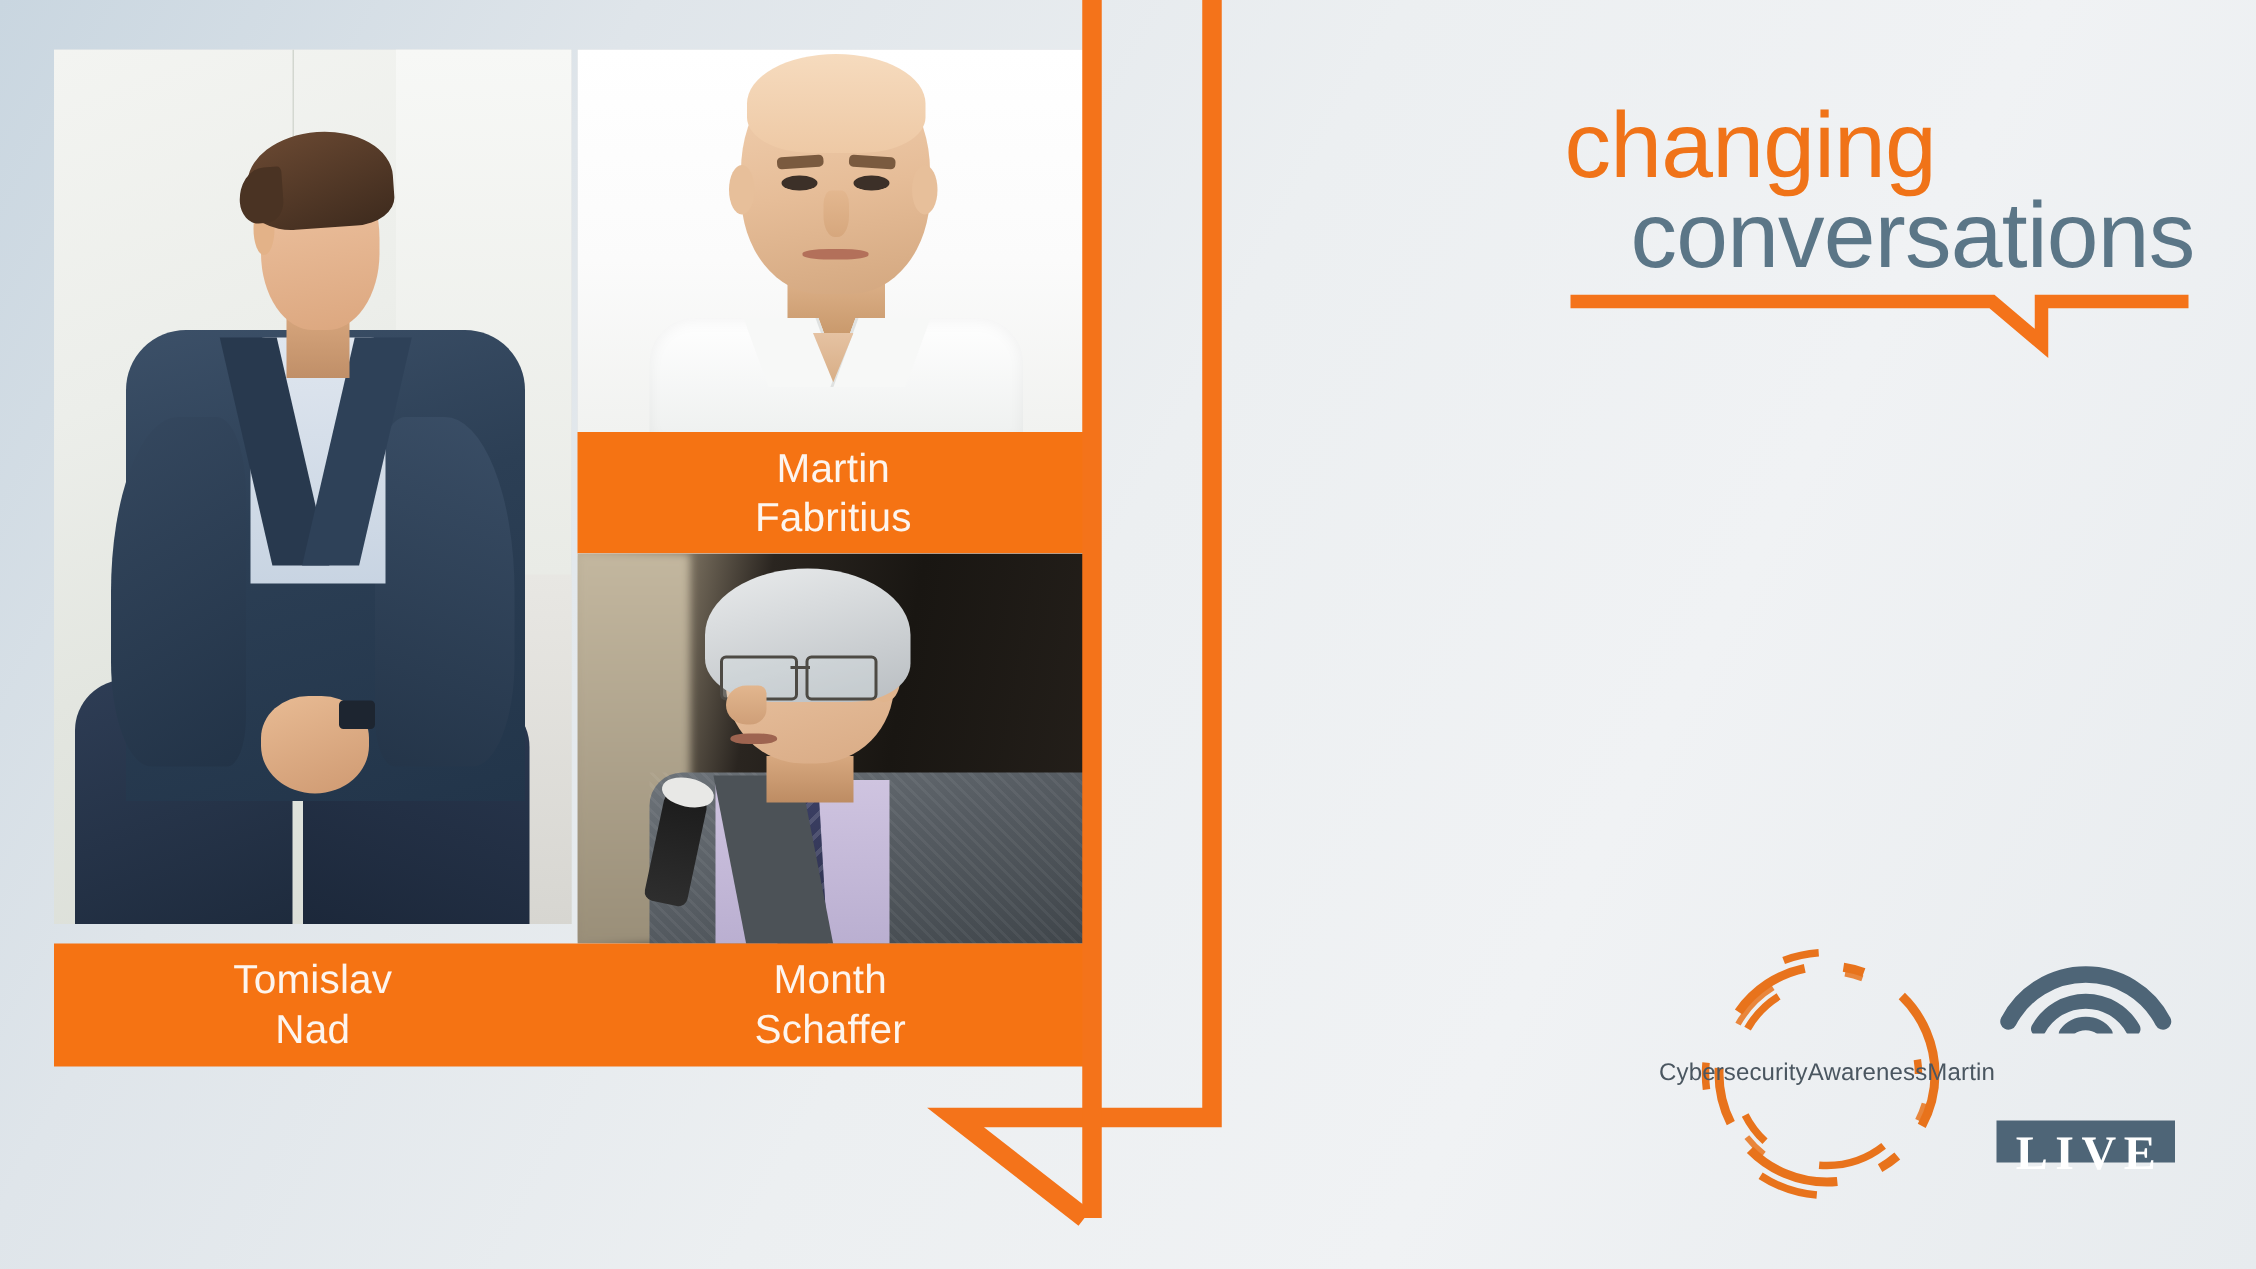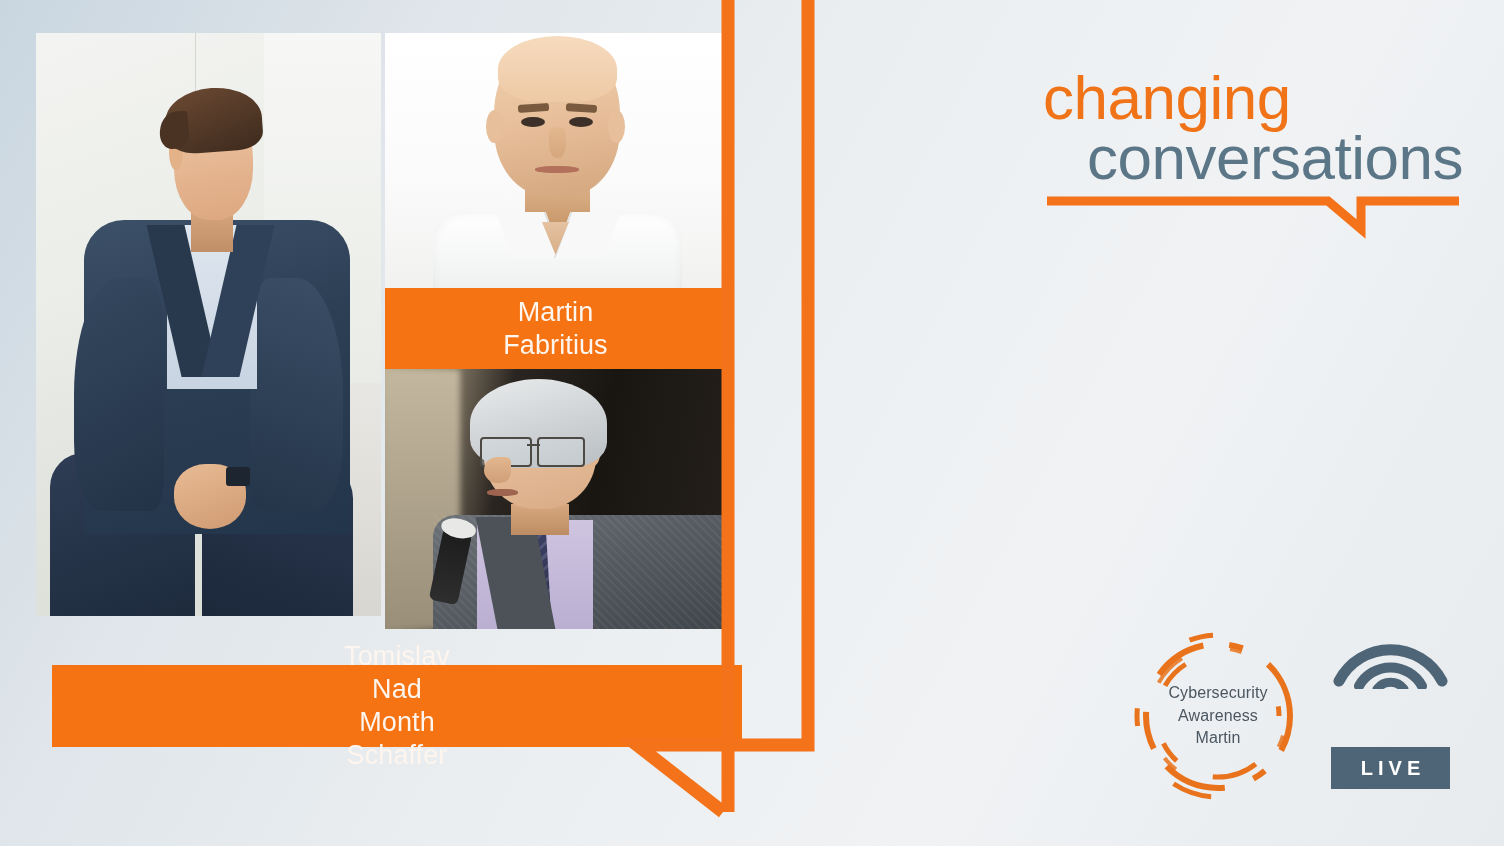--- a/index.html
+++ b/index.html
@@ -27,21 +27,21 @@
   
   #cell-willy{left:349px;top:336px;width:341px;height:260px;}
 
   
   .plate{
     position:absolute;background:#f57313;color:#fdf5ee;
     display:flex;flex-direction:column;align-items:center;justify-content:center;
     font-size:27px;line-height:1.22;letter-spacing:.1px;text-align:center;
   }
   #plate-martin{left:349px;top:255px;width:341px;height:81px;}
-  #plate-bottom{left:16px;top:596px;width:690px;height:82px;flex-direction:column;margin-top:36px;}
+  #plate-bottom{left:0;top:596px;width:690px;height:82px;flex-direction:row;}
   #plate-bottom .half{flex:1;display:flex;flex-direction:column;align-items:center;justify-content:center;}
 
   
   
   .bg-studio{position:absolute;inset:0;
     background:linear-gradient(160deg,#f3f4f1 0%,#eceeea 35%,#e3e6e0 62%,#d9ddd6 100%);}
   .bg-studio:after{content:"";position:absolute;left:46%;top:0;width:1px;height:72%;
     background:linear-gradient(#d2d6cf,#e6e9e3);}
   .wall-panel{position:absolute;right:0;top:0;width:34%;height:100%;
     background:linear-gradient(180deg,#f7f8f6 0%,#e9ebe6 60%,#dadfd8 100%);}
@@ -166,32 +166,32 @@
     text-align:right;margin-top:-2px;}
   #cc-rule{margin-top:6px;}
 
   #headline{
     position:absolute;left:878px;top:298px;width:580px;
     color:#f07318;font-size:51px;line-height:1.26;letter-spacing:-.3px;
   }
 
   
   #badge-cyber{position:absolute;left:1130px;top:628px;width:176px;height:176px;}
-  #cyber-text{position:absolute;inset:0;display:flex;flex-direction:column;
+  #cyber-text{position:absolute;inset:0;display:flex;
     align-items:center;justify-content:center;color:#4a5660;
     font-size:16px;line-height:1.42;text-align:center;letter-spacing:.1px;}
 
   #badge-sgs{position:absolute;left:1325px;top:641px;width:131px;height:148px;}
   #sgs-wifi{position:absolute;left:0;top:0;width:131px;height:48px;}
   #sgs-word{position:absolute;left:0;top:44px;width:131px;height:60px;
     color:#f2691b;font-size:55px;font-weight:bold;letter-spacing:-1px;
     text-align:center;line-height:60px;}
-  #sgs-live{position:absolute;left:6px;top:106px;width:119px;height:42px;
-    background:#4e6577;color:#ffffff;font-size:20px;font-weight:bold;
-    letter-spacing:5px;text-align:center;line-height:42px;text-indent:5px;}
+  #sgs-live{position:absolute;left:6px;top:106px;width:119px;height:28px;
+    background:#4e6577;color:#ffffff;font-size:32px;font-weight:bold;
+    letter-spacing:5px;text-align:center;line-height:42px;text-indent:5px;font-family:Liberation Serif, serif;}
 </style>
 </head>
 <body>
 
 <div id="stage">
 
   <div id="collage">
 
     <div class="cell" id="cell-tomislav">
       <div class="ph">

